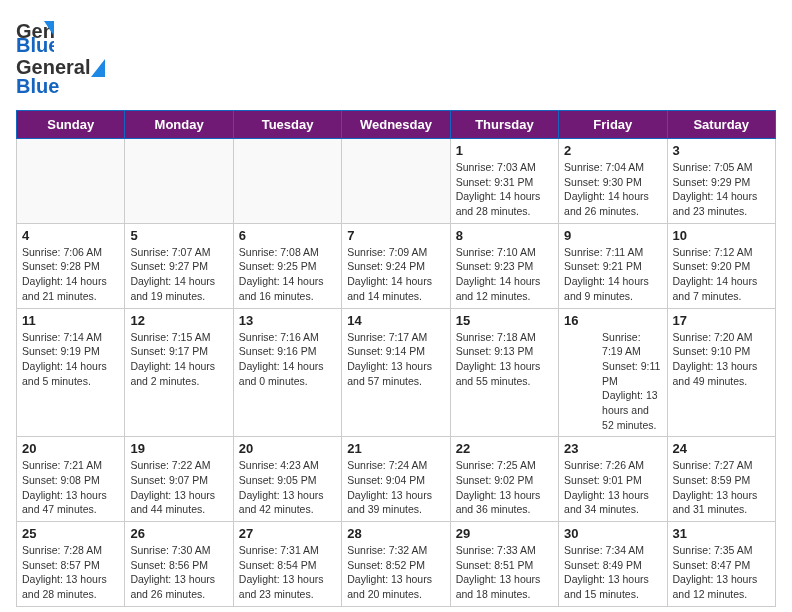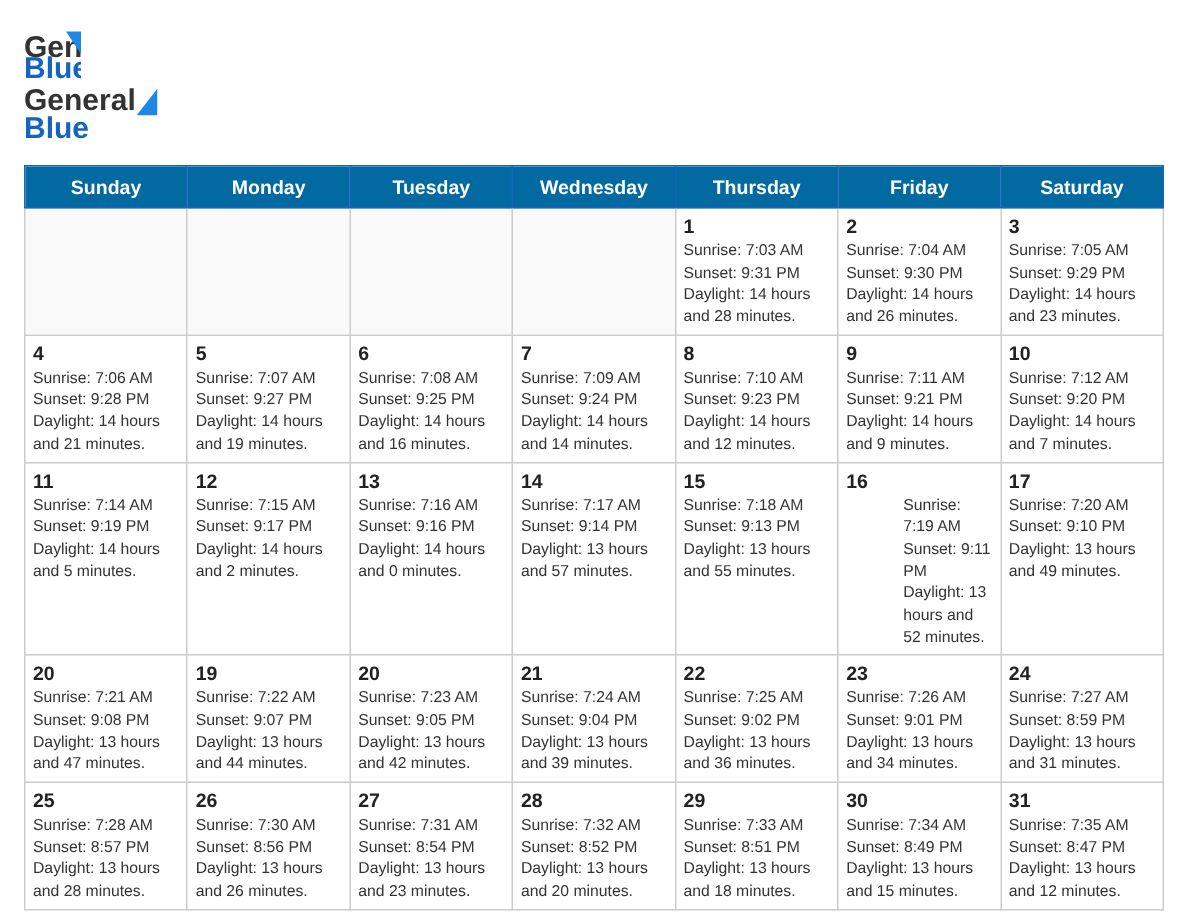--- a/index.html
+++ b/index.html
@@ -34,21 +34,21 @@
       font-size: 18px;
       font-weight: normal;
       color: #444;
     }
     .calendar {
       width: 100%;
       border-collapse: collapse;
       font-size: 11px;
     }
     .calendar th {
-      background-color: #0369a1;
+      background-color: #701a75;
       color: #fff;
       text-align: center;
       padding: 6px 4px;
       font-size: 13px;
       font-weight: bold;
       border: 1px solid #1565c0;
     }
     .calendar td {
       border: 1px solid #ccc;
       vertical-align: top;
@@ -241,21 +241,21 @@
 Daylight: 13 hours and 47 minutes.</div>
         </td>
         <td>
           <span class="day-num">19</span>
           <div class="day-info" style="white-space: pre-line;">Sunrise: 7:22 AM
 Sunset: 9:07 PM
 Daylight: 13 hours and 44 minutes.</div>
         </td>
         <td>
           <span class="day-num">20</span>
-          <div class="day-info" style="white-space: pre-line;">Sunrise: 7:23 AM
+          <div class="day-info" style="white-space: pre-line;">Sunrise: 4:23 AM
 Sunset: 9:05 PM
 Daylight: 13 hours and 42 minutes.</div>
         </td>
         <td>
           <span class="day-num">21</span>
           <div class="day-info" style="white-space: pre-line;">Sunrise: 7:24 AM
 Sunset: 9:04 PM
 Daylight: 13 hours and 39 minutes.</div>
         </td>
         <td>

